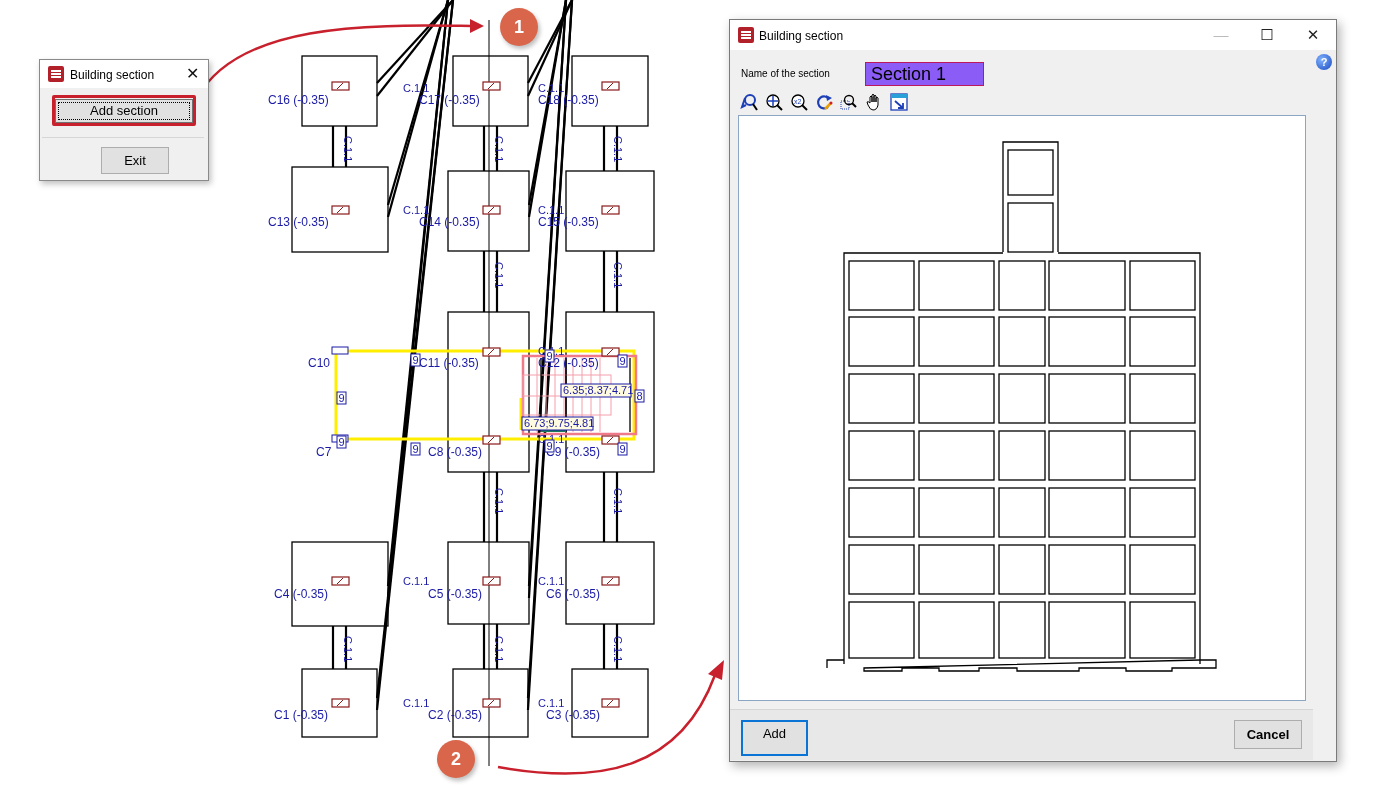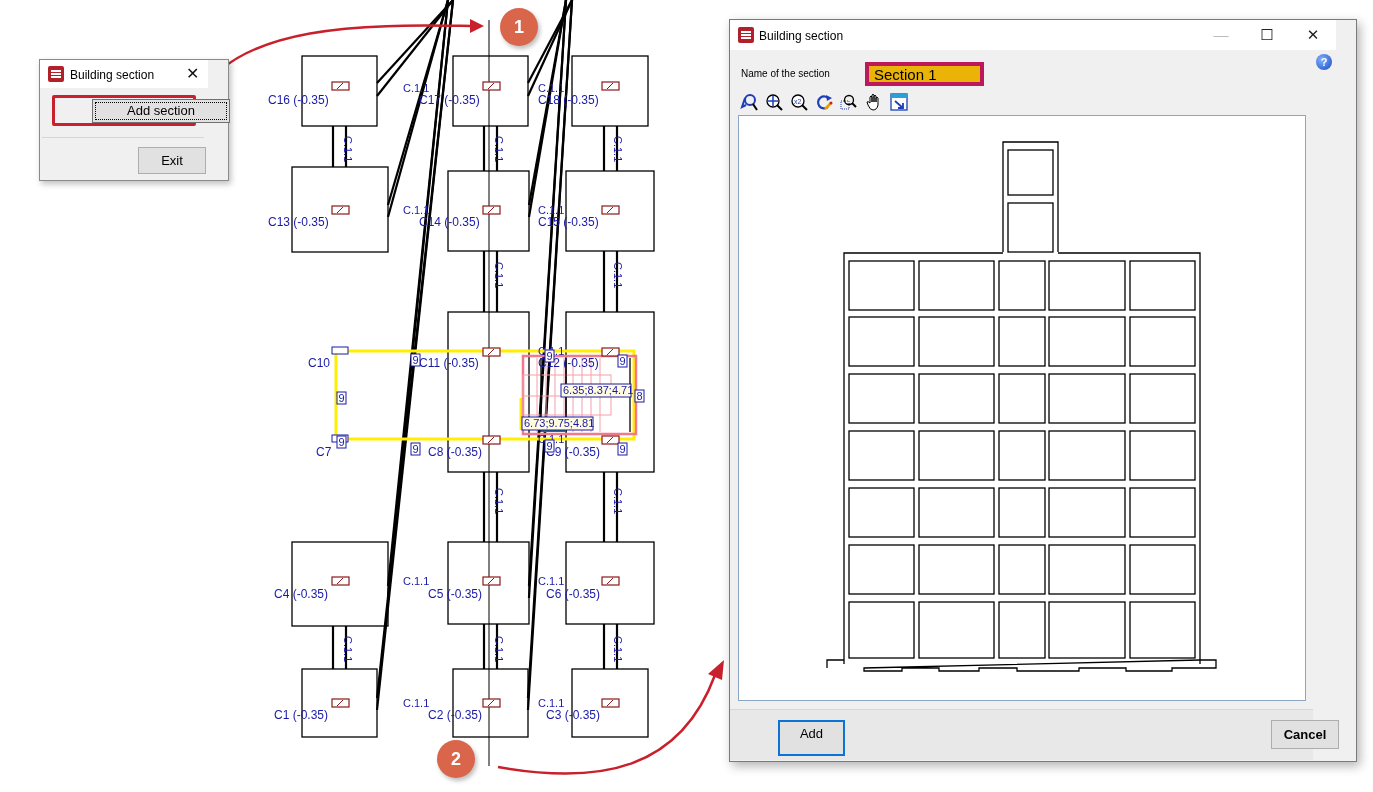--- a/index.html
+++ b/index.html
@@ -1,51 +1,51 @@
 <!DOCTYPE html>
 <html><head>
 <meta charset="utf-8">
 <style>
   html, body { margin:0; padding:0; }
   body { width:1373px; height:792px; background:#ffffff; position:relative; overflow:hidden;
          font-family:"Liberation Sans", sans-serif; font-size:12px; color:#000; }
-  .abs { position:absolute;padding-left:20px; }
+  .abs { position:absolute; }
 
   
   .small-dlg { left:39px; top:59px; width:168px; height:120px; background:#f0f0f0;
                border:1px solid #8a8a8a; box-shadow:2px 3px 6px rgba(0,0,0,0.25); }
   .small-title { position:absolute; left:0; top:0; width:168px; height:28px; background:#fff; }
   .app-icon { position:absolute; width:16px; height:16px; background:#b2202a; border-radius:2px; }
   .app-icon::after { content:""; position:absolute; left:3px; top:4px; width:10px; height:2px; background:#fff;
                      box-shadow:0 3px 0 #fff, 0 6px 0 #fff; }
   .title-text { position:absolute; font-size:12px; color:#000; }
   .close-x { position:absolute; font-size:16px; color:#111; cursor:pointer; line-height:16px; }
   .btn { position:absolute; background:#e1e1e1; border:1px solid #adadad; font-size:13px; text-align:center;
-         cursor:pointer; box-sizing:border-box;margin-left:37px; }
+         cursor:pointer; box-sizing:border-box; }
   .add-section-btn { left:15px; top:39px; width:138px; height:24px; outline:1px dotted #000; outline-offset:-4px;
                      border:1px solid #707070; line-height:22px; }
   .add-section-highlight { position:absolute; left:12px; top:35px; width:144px; height:31px;
                            border:3px solid #c8202c; box-sizing:border-box; border-radius:2px; }
   .sep { position:absolute; left:2px; top:77px; width:162px; height:1px; background:#d6d6d6; }
   .exit-btn { left:61px; top:87px; width:68px; height:27px; line-height:25px; }
 
   
   #plan { position:absolute; left:0; top:0; }
   .lbl { font-family:"Liberation Sans", sans-serif; fill:#1a1aa6; font-size:12px; }
   .lblsm { font-family:"Liberation Sans", sans-serif; fill:#1a1aa6; font-size:11px; }
 
   
   .big-dlg { left:729px; top:19px; width:606px; height:741px; background:#f0f0f0;
              border:1px solid #7a7a7a; box-shadow:3px 4px 10px rgba(0,0,0,0.3); }
   .big-title { position:absolute; left:0; top:0; width:606px; height:30px; background:#fff; }
   .win-btn { position:absolute; top:0; width:46px; height:30px; text-align:center; line-height:30px;
              font-size:15px; color:#222; cursor:pointer; }
   .name-label { position:absolute; left:11px; top:48px; font-size:10px; }
   .name-input { position:absolute; left:135px; top:42px; width:119px; height:24px; box-sizing:border-box;
-                border:4px solid #be185d; background:#eab308; font-size:15px; padding:3px 5px;
+                border:1px solid #be185d; background:#8b5cf6; font-size:18px; padding:3px 5px;
                 font-family:"Liberation Sans", sans-serif; }
   .toolbar { position:absolute; left:10px; top:73px; height:20px; }
   .tb-icon { position:absolute; top:0; width:18px; height:18px; cursor:pointer; }
   .help-icon { position:absolute; left:586px; top:34px; width:16px; height:16px; border-radius:50%;
                background:radial-gradient(circle at 35% 35%, #7fb2ff, #1848c0); color:#fff; font-weight:bold;
                font-size:11px; text-align:center; line-height:16px; cursor:pointer; }
   .canvas-box { position:absolute; left:8px; top:95px; width:566px; height:584px; background:#fff;
                 border:1px solid #8aa6c2; }
   .footer-line { position:absolute; left:0px; top:689px; width:583px; height:1px; background:#d6d6d6; }
   .footer { position:absolute; left:0; top:690px; width:583px; height:50px; background:#e8e8e8; }

